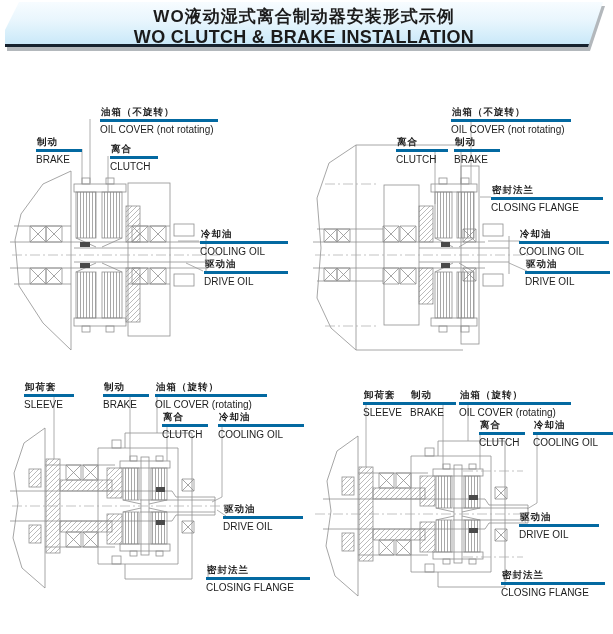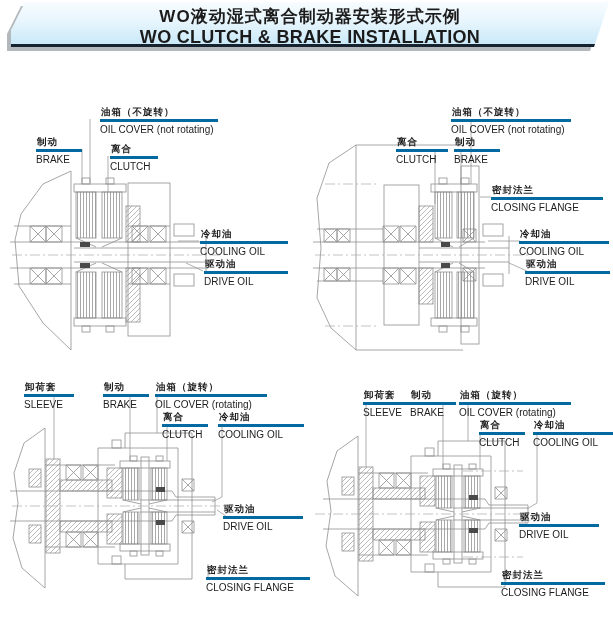--- a/index.html
+++ b/index.html
@@ -2,21 +2,21 @@
 <html><head>
 <meta charset="utf-8">
 <style>
   html,body{margin:0;padding:0}
   body{width:613px;height:634px;position:relative;background:#fff;overflow:hidden;
        font-family:"Liberation Sans","DejaVu Sans",sans-serif;color:#1c1c1c}
 
   
   .banner-shadow{position:absolute;left:7px;top:6px;width:598px;height:45px;background:#b3b8bc;
        clip-path:polygon(14px 0,100% 0,calc(100% - 15px) 100%,0 100%,0 28px);z-index:1}
-  .banner{position:absolute;left:11px;top:2px;width:598px;height:45px;z-index:2;text-align:center;
+  .banner{position:absolute;left:5px;top:2px;width:598px;height:45px;z-index:2;text-align:center;
        background:linear-gradient(#f7fcff, #e9f6fd 40%, #c6e7f8);
        clip-path:polygon(14px 0,100% 0,calc(100% - 15px) 100%,0 100%,0 28px)}
   .banner .edge{position:absolute;left:0;right:0;bottom:0;height:3px;background:#16222e}
   .t-cn{font-size:17px;font-weight:bold;letter-spacing:1px;margin-top:4px;line-height:1.3}
   .t-en{font-size:18px;font-weight:bold;letter-spacing:.3px;line-height:1.1;color:#1b1b1b}
 
   
   .diag{position:absolute}
   #d-tl{left:10px;top:88px;width:300px;height:285px}
   #d-tr{left:313px;top:88px;width:300px;height:285px}

